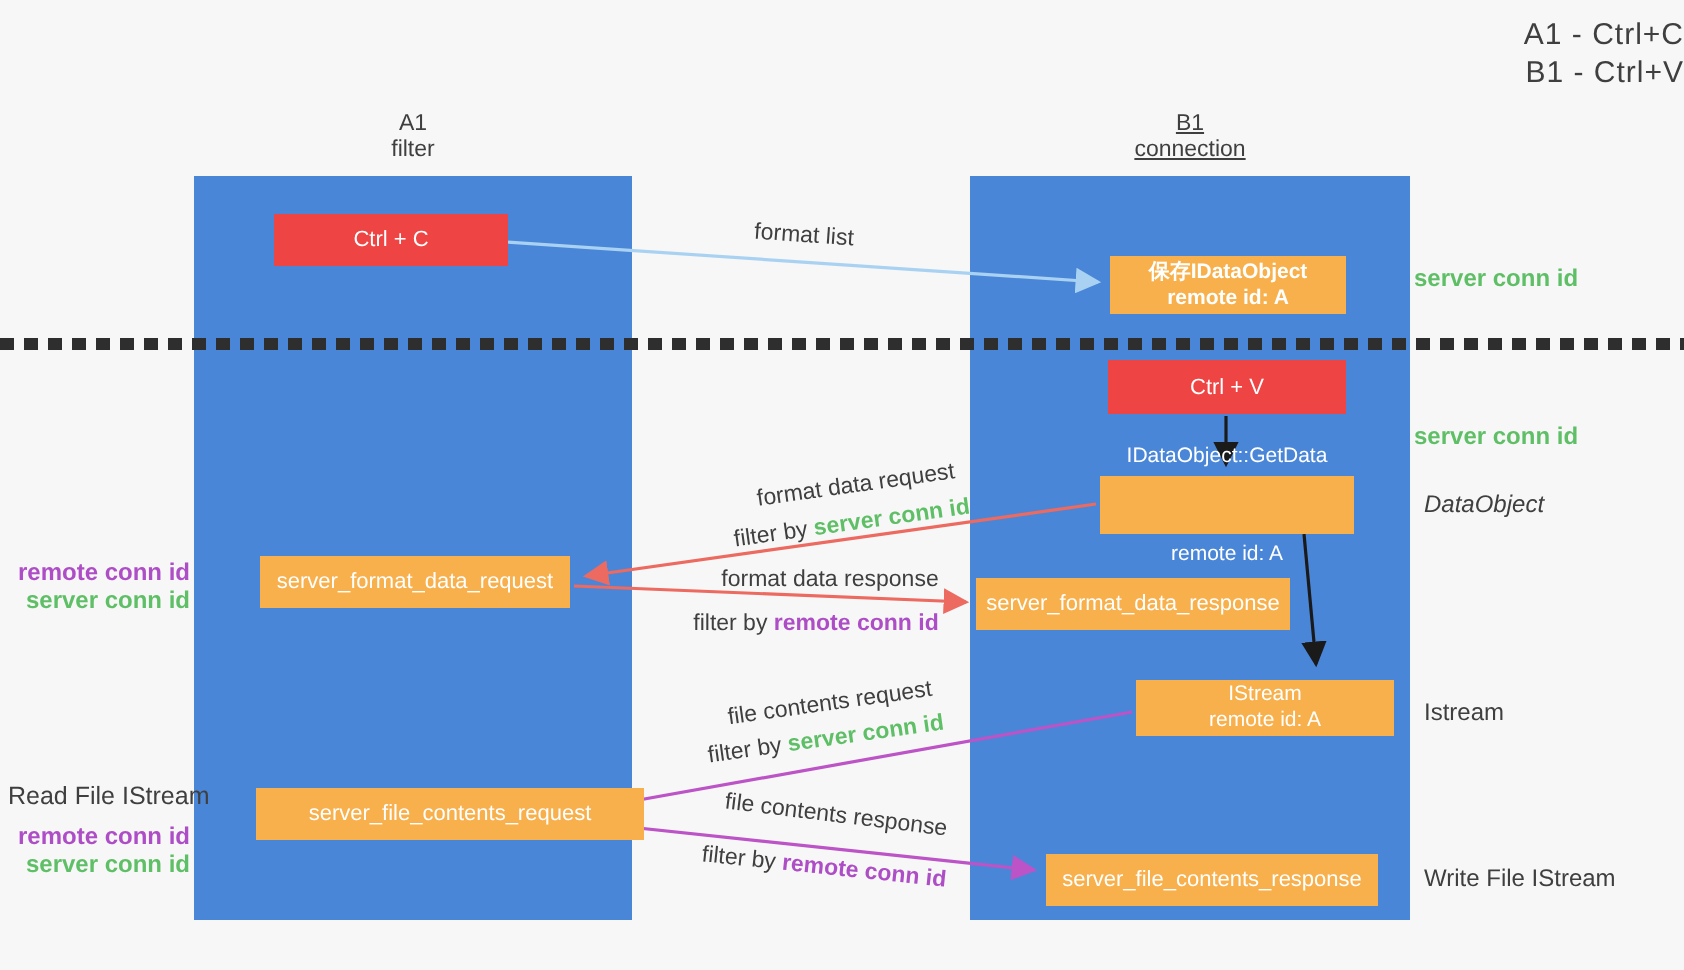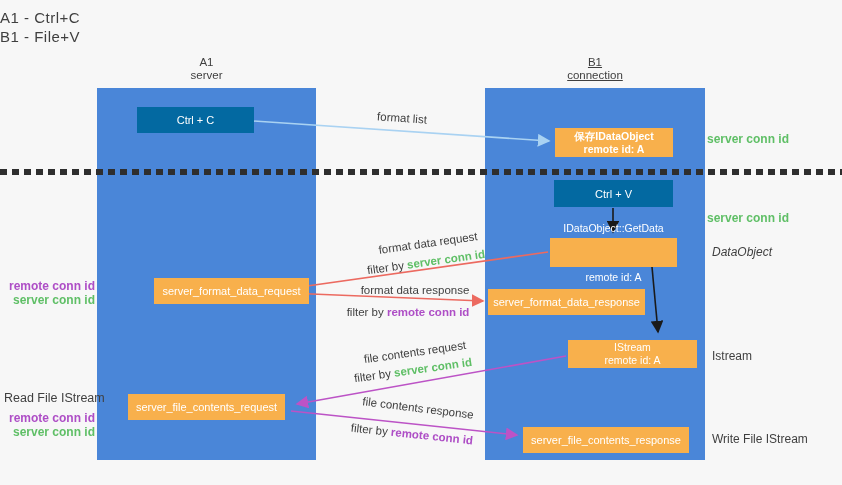--- a/index.html
+++ b/index.html
@@ -8,42 +8,42 @@
     background:#f7f7f7;
   }
   .canvas{
     position:relative;
     width:842px;height:485px;
     background:#f7f7f7;
     overflow:hidden;
   }
   .title{
     position:absolute;left:0;top:8px;width:842px;
-    text-align:left;color:#3f3f3f;
+    text-align:right;color:#3f3f3f;
     font-size:15px;line-height:19px;letter-spacing:0.5px;
   }
   .col-header{
     position:absolute;text-align:center;color:#3f3f3f;
     font-size:11.5px;line-height:13px;
   }
   .lifeline{
     position:absolute;top:88px;height:372px;width:219px;
     background:#4A86D8;
   }
   .divider{
     position:absolute;left:0;top:169px;width:842px;height:6px;
     background:repeating-linear-gradient(to right,#2e2e2e 0 7px,transparent 7px 12px);
   }
   svg.arrows{position:absolute;left:0;top:0;}
   .node{
     position:absolute;display:flex;flex-direction:column;
     align-items:center;justify-content:center;
     color:#fff;text-align:center;
   }
-  .node.green{background:#0369a1;font-size:11px;text-align:right;}
+  .node.green{background:#ef4444;font-size:11px;text-align:right;}
   .node.orange{background:#F8B04C;}
   .node.one{font-size:11px;}
   .node.two{font-size:10.5px;line-height:13px;}
   .lbl{
     position:absolute;white-space:nowrap;color:#3f3f3f;
     font-size:11.5px;transform:translate(-50%,-50%);
   }
   .kw-green{color:#5FBF66;font-weight:bold;}
   .kw-purple{color:#AE4EC6;font-weight:bold;}
   .side{position:absolute;white-space:nowrap;font-size:12px;color:#3f3f3f;}
@@ -55,26 +55,26 @@
   .side-block .purple-line{color:#AE4EC6;}
   .side-block .green-line{color:#5FBF66;}
 </style>
 </head>
 <body>
 
 <div class="canvas">
 
   <div class="title">
     <div>A1 - Ctrl+C</div>
-    <div>B1 - File+V</div>
+    <div>B1 - Ctrl+V</div>
   </div>
 
   <div class="col-header" style="left:97px;top:56px;width:219px;">
     <div>A1</div>
-    <div>server</div>
+    <div>filter</div>
   </div>
   <div class="col-header" style="left:485px;top:56px;width:220px;text-decoration:underline;">
     <div>B1</div>
     <div>connection</div>
   </div>
 
   <div class="lifeline" style="left:97px;"></div>
   <div class="lifeline" style="left:485px;width:220px;"></div>
 
   <div class="divider"></div>
@@ -110,31 +110,31 @@
     <span>保存IDataObject</span>
     <span>remote id: A</span>
   </div>
   <div class="node green one" style="left:554px;top:180px;width:119px;height:27px;">
     <span>Ctrl + V</span>
   </div>
   <div class="node orange two" style="left:550px;top:238px;width:127px;height:29px;gap:36px;">
     <span>IDataObject::GetData</span>
     <span>remote id: A</span>
   </div>
-  <div class="node orange one" style="left:130px;top:278px;width:155px;height:26px;margin-left:24px;">
+  <div class="node orange one" style="left:130px;top:278px;width:155px;height:26px;">
     <span>server_format_data_request</span>
   </div>
   <div class="node orange one" style="left:488px;top:289px;width:157px;height:26px;">
     <span>server_format_data_response</span>
   </div>
   <div class="node orange two" style="left:568px;top:340px;width:129px;height:28px;">
     <span>IStream</span>
     <span>remote id: A</span>
   </div>
-  <div class="node orange one" style="left:128px;top:394px;width:157px;height:26px;">
+  <div class="node orange one" style="left:128px;top:394px;width:194px;height:26px;">
     <span>server_file_contents_request</span>
   </div>
   <div class="node orange one" style="left:523px;top:427px;width:166px;height:26px;">
     <span>server_file_contents_response</span>
   </div>
 
   <div class="lbl" style="left:402px;top:118px;transform:translate(-50%,-50%) rotate(4deg);">format list</div>
 
   <div class="lbl" style="left:428px;top:243px;transform:translate(-50%,-50%) rotate(-8deg);">format data request</div>
   <div class="lbl" style="left:426px;top:262px;transform:translate(-50%,-50%) rotate(-8deg);">

